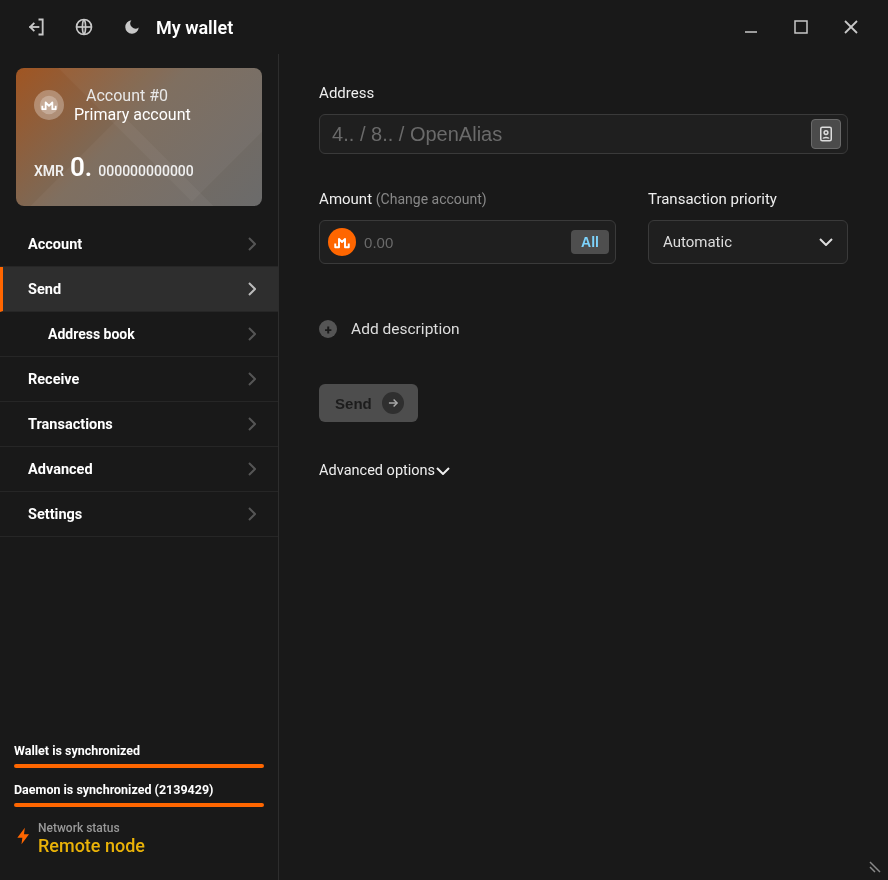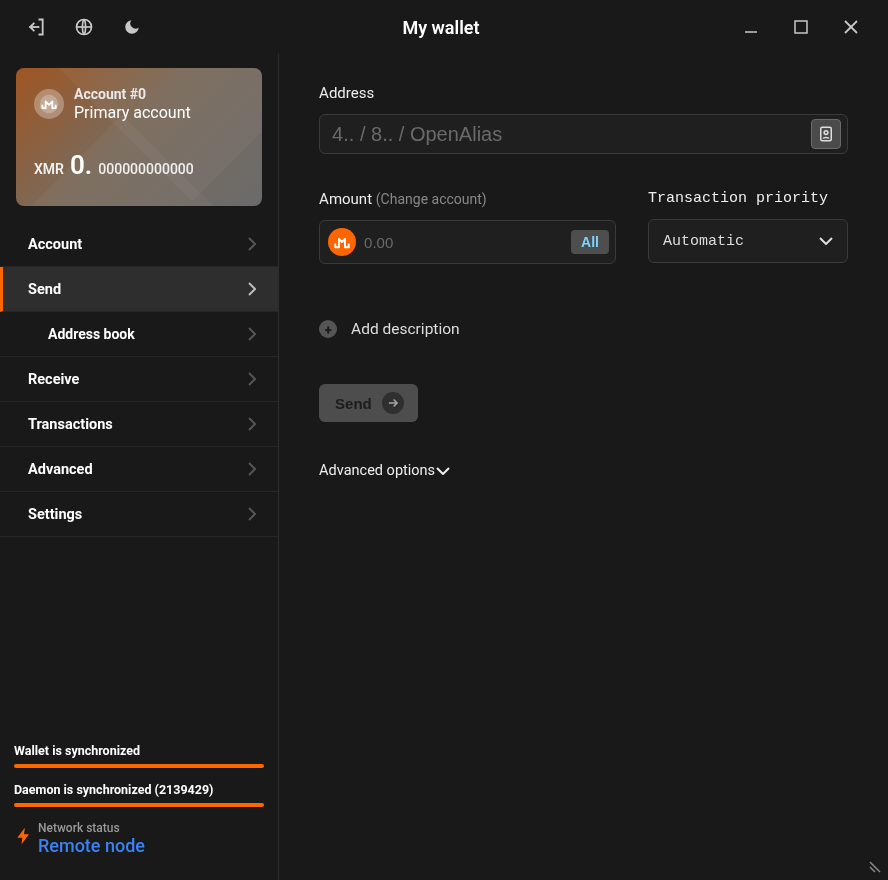--- a/index.html
+++ b/index.html
@@ -19,21 +19,20 @@
     align-items: center;
     padding: 0 12px;
   }
   .tb-icon {
     width: 48px; height: 54px;
     display: flex; align-items: center; justify-content: center;
     color: #c8c8c8;
   }
   .tb-title {
     flex: 1;
-    text-align: center;
     font-size: 18px;
     font-weight: 600;
     color: #fff;
   }
   .tb-win {
     display: flex; gap: 0;
   }
   .tb-win .tb-icon { width: 50px; }
 
   
@@ -80,21 +79,21 @@
     bottom: -150px; right: 40px;
   }
   .card-head { display: flex; align-items: center; gap: 10px; position: relative; z-index:1;}
   .m-circle {
     width: 30px; height: 30px; border-radius: 50%;
     background: rgba(255,255,255,0.3);
     display: flex; align-items:center; justify-content:center;
   }
   .m-circle svg { width: 20px; height: 20px; }
   .card-txt { line-height: 1.2; }
-  .card-sub { font-size: 14px; color: #e8e8e8; font-weight: 700;}
+  .card-sub { font-size: 16px; color: #e8e8e8; font-weight: 400; margin-left: 12px;}
   .card-name { font-size: 16px; font-weight: 400; color: #fff;}
   .balance-row { margin-top: 28px; display: flex; align-items: baseline; gap: 6px; position:relative; z-index:1;}
   .bal-ticker { font-size: 14px; font-weight: 600; color:#f0f0f0;}
   .bal-int { font-size: 26px; font-weight: 600; }
   .bal-frac { font-size: 14px; font-weight: 500; color:#f0f0f0;}
 
   
   .nav { display: flex; flex-direction: column; }
   .nav-item {
     height: 45px;
@@ -122,21 +121,21 @@
   .sync-line { margin-bottom: 14px; }
   .sync-label { font-size: 12.5px; font-weight:700; margin-bottom: 6px; }
   .sync-bar {
     height: 4px; border-radius: 2px;
     background: #ff6600;
     width: 100%;
   }
   .netstatus { display:flex; gap:4px; align-items:flex-start; margin-top: 10px;}
   .bolt { color:#ff6600; font-size:26px; }
   .ns-txt .ns-label { font-size: 12px; color:#999; font-weight:500;}
-  .ns-txt .ns-val { font-size: 18px; font-weight: 500; color:#3b82f6;}
+  .ns-txt .ns-val { font-size: 18px; font-weight: 500; color:#eab308;}
 
   
   .field-label { font-size: 15px; color:#eee; margin-bottom: 12px; }
   .field-label .paren { color:#888; font-size:14px; }
   .input-wrap {
     background: #1f1f1f;
     border: 1px solid #3a3a3a;
     border-radius: 6px;
     height: 40px;
     display:flex; align-items:center; padding: 0 6px 0 12px;
@@ -147,21 +146,21 @@
   }
   .input-wrap input::placeholder { color:#6a6a6a; }
   .addr-book-btn {
     width:30px; height:30px; border-radius:4px; background:#4b4b4b;
     border:1px solid #6a6a6a;
     display:flex; align-items:center; justify-content:center;
     color:#ddd;
   }
   .row2 { display:flex; gap:32px; margin-top: 36px;}
   .amount-col { flex: 1; }
-  .priority-col { width: 200px; font-family: Liberation Mono, monospace; }
+  .priority-col { width: 200px; }
   .amount-wrap {
     display:flex; align-items:center; gap:8px;
     background:#1f1f1f; border:1px solid #3a3a3a; border-radius:6px;
     height:44px; padding:0 6px 0 8px;
   }
   .m-icon {
     width:28px; height:28px; border-radius:50%;
     background:#ff6600; display:flex; align-items:center; justify-content:center;
   }
   .m-icon svg { width:18px; height:18px; }

